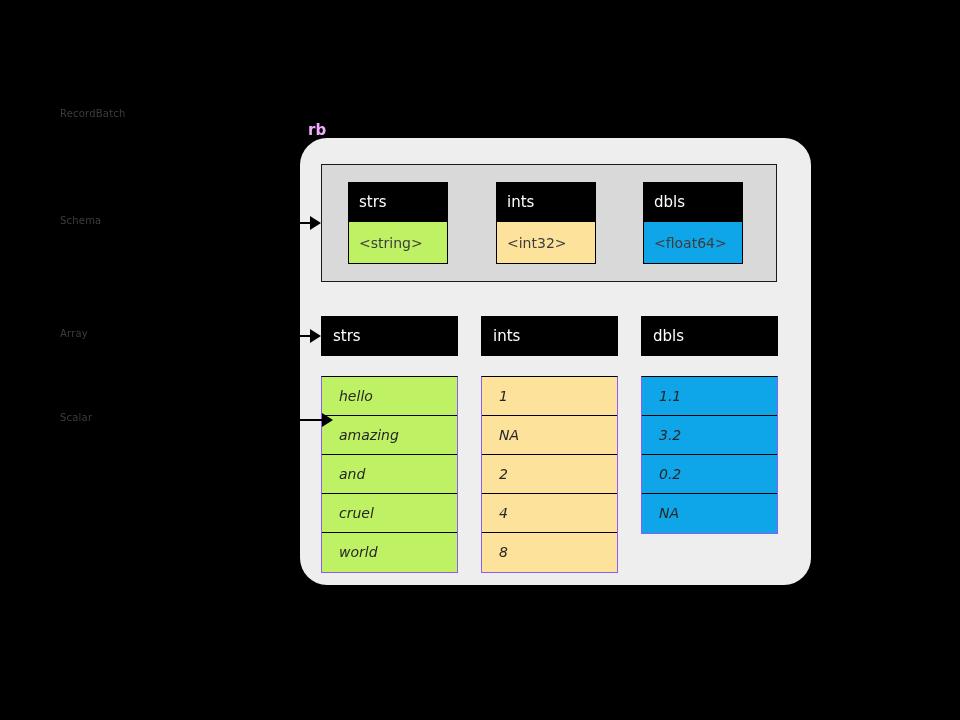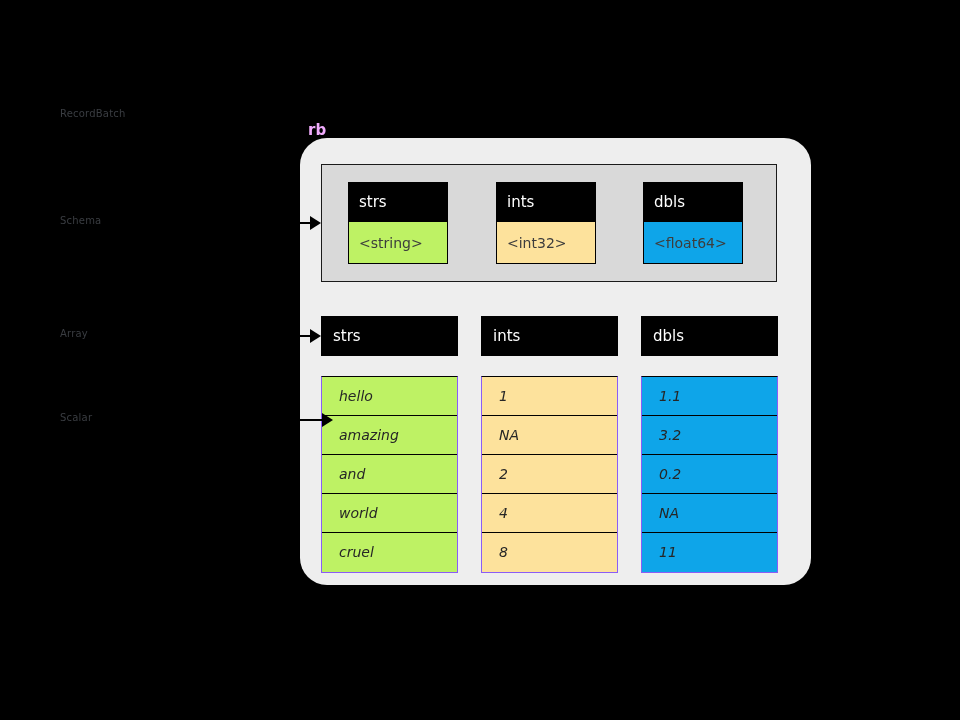--- a/index.html
+++ b/index.html
@@ -193,22 +193,22 @@
     </div>
 
   </div>
 
   <div class="array-col" id="array-col-0">
     <div class="col-head">strs</div>
     <div class="col-body tone-blue">
       <div class="cell">hello</div>
       <div class="cell">amazing</div>
       <div class="cell">and</div>
+      <div class="cell">cruel</div>
       <div class="cell">world</div>
-      <div class="cell">cruel</div>
     </div>
   </div>
 
   <div class="array-col" id="array-col-1">
     <div class="col-head">ints</div>
     <div class="col-body tone-yellow">
       <div class="cell">1</div>
       <div class="cell">NA</div>
       <div class="cell">2</div>
       <div class="cell">4</div>
@@ -216,17 +216,16 @@
     </div>
   </div>
 
   <div class="array-col" id="array-col-2">
     <div class="col-head">dbls</div>
     <div class="col-body tone-pink">
       <div class="cell">1.1</div>
       <div class="cell">3.2</div>
       <div class="cell">0.2</div>
       <div class="cell">NA</div>
-      <div class="cell">11</div>
     </div>
   </div>
 
 </div>
 
 </body></html>

